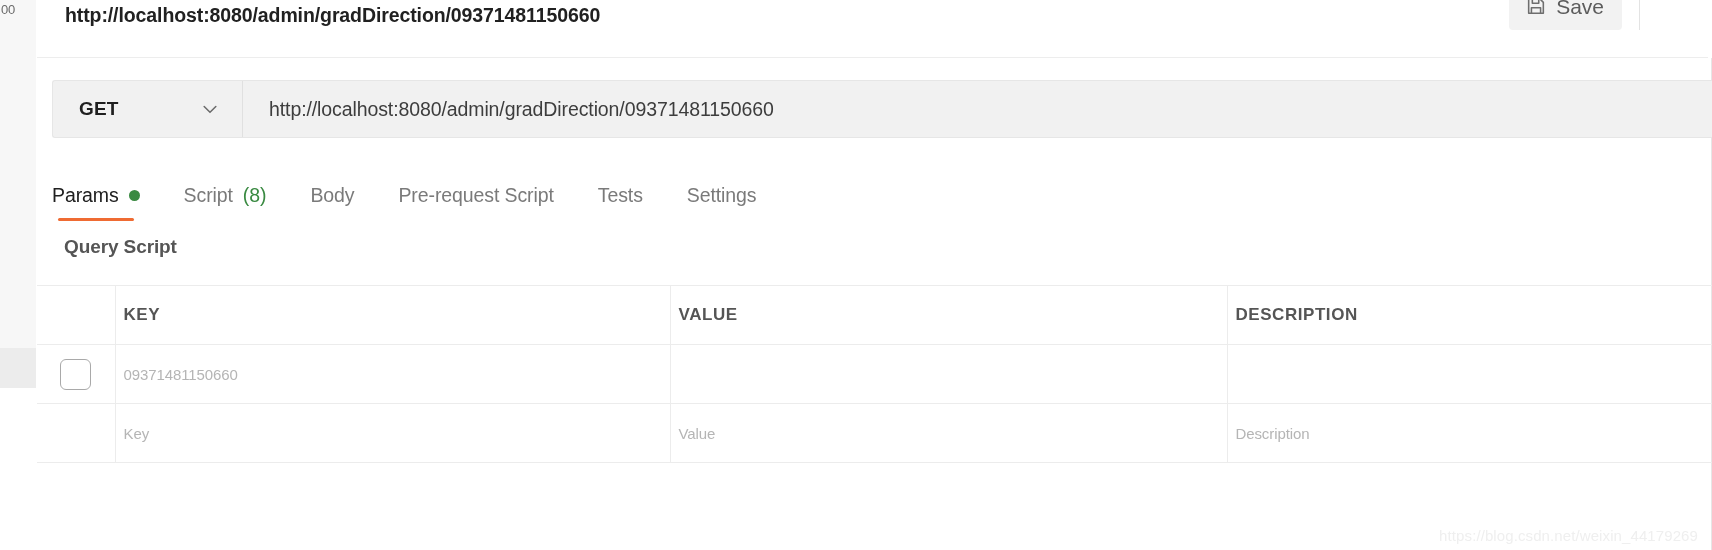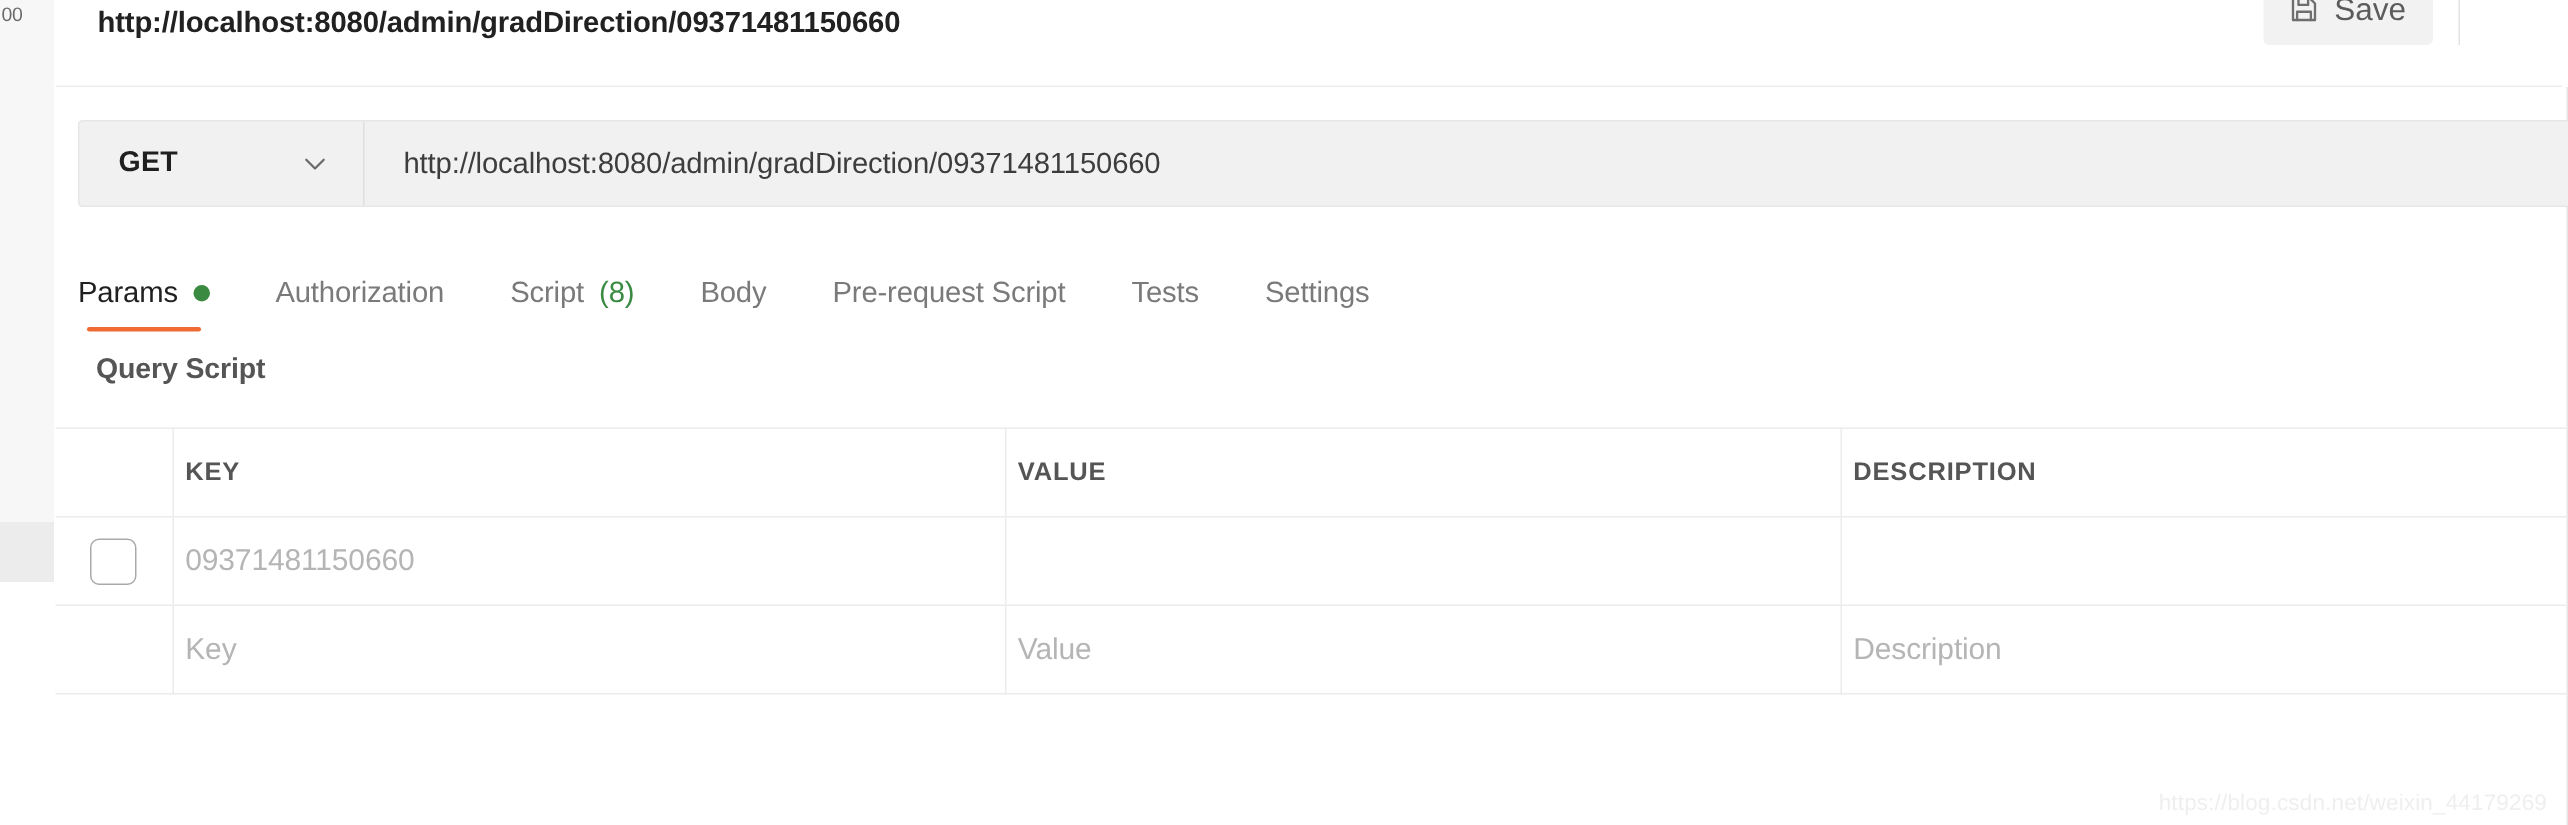--- a/index.html
+++ b/index.html
@@ -238,21 +238,21 @@
   }
   .params-table thead th {
     border-top: 1px solid #ececec;
     font-size: 17px;
     font-weight: bold;
     color: #555555;
     letter-spacing: 0.55px;
   }
   .params-table thead th.th-check { border-right: 1px solid #ececec; }
   .params-table td {
-    font-size: 20px;
+    font-size: 15px;
     color: #b5b5b5;
     letter-spacing: -0.1px;
   }
   .cell-filled { color: #b0b0b0; }
   .cell-placeholder { color: #c2c2c2; }
 
   .checkbox {
     width: 31px; height: 31px;
     margin: 0 auto;
     border: 1.6px solid #a9a9a9;
@@ -315,23 +315,20 @@
       </span>
     </div>
     <div class="url-input">http://localhost:8080/admin/gradDirection/09371481150660</div>
   </div>
 
   <div class="tabs">
     <div class="tab active">
       <span>Params</span>
       <span class="dot"></span>
       <span class="underline"></span>
-    </div>
-    <div class="tab">
-      <span>Authorization</span>
     </div>
     <div class="tab">
       <span>Script</span>
       <span class="count">(8)</span>
     </div>
     <div class="tab">
       <span>Body</span>
     </div>
     <div class="tab">
       <span>Pre-request Script</span>

